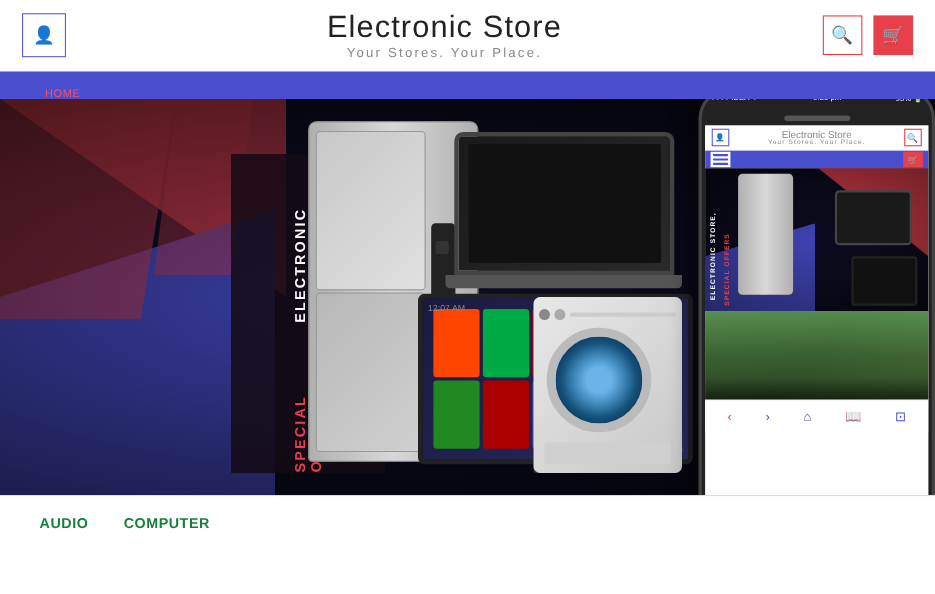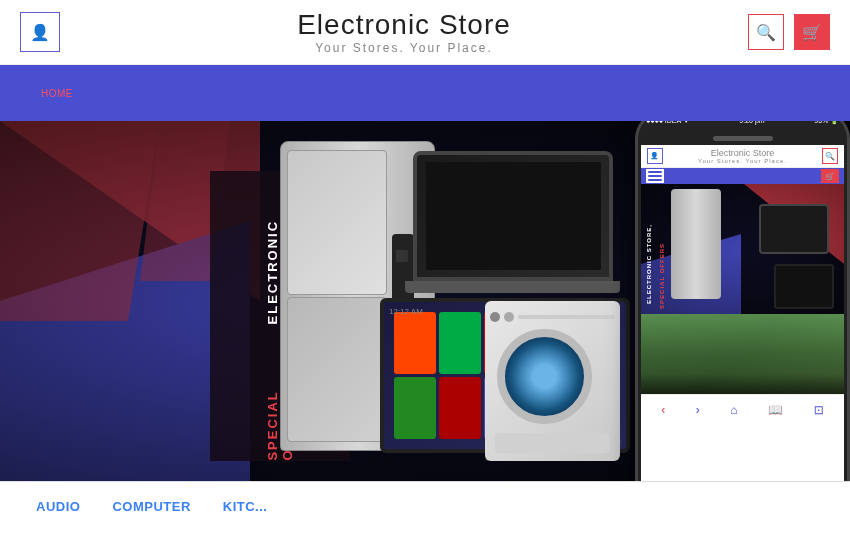--- a/index.html
+++ b/index.html
@@ -34,22 +34,22 @@
       width: 36px; height: 36px;
       background: #e8404a;
       display: flex; align-items: center; justify-content: center;
       color: #fff; font-size: 16px;
     }
 
     
     .navbar {
       background: #4a4fcf;
       display: flex;
-      align-items: center;
-      height: 56px;
+      align-items: flex-start;
+      height: 25px;
       padding: 0 20px;
       gap: 0;
     }
     .nav-item {
       padding: 0 18px;
       height: 40px;
       display: flex;
       align-items: center;
       color: #fff;
       font-size: 13px;
@@ -246,21 +246,21 @@
       font-weight: 600;
       cursor: pointer;
       text-transform: uppercase;
       letter-spacing: 0.5px;
     }
     .cat-btn.active {
       background: #4a4fcf;
       color: #fff;
     }
     .cat-btn.inactive {
-      color: #3b82f6;
+      color: #15803d;
     }
   </style>
 </head>
 <body>
 
 <div class="header">
   <div class="header-logo-box">
     <span style="color:#5b5fcf;font-size:16px;">👤</span>
   </div>
   <div class="header-title">
@@ -319,21 +319,21 @@
         <div style="background:#00aa44;border-radius:3px;"></div>
         <div style="background:#cc0000;border-radius:3px;"></div>
         <div style="background:#ff8800;border-radius:3px;"></div>
         <div style="background:#0055cc;border-radius:3px;"></div>
         <div style="background:#228822;border-radius:3px;"></div>
         <div style="background:#aa0000;border-radius:3px;"></div>
         <div style="background:#5544aa;border-radius:3px;"></div>
         <div style="background:#ff6600;border-radius:3px;"></div>
         <div style="background:#0088cc;border-radius:3px;"></div>
       </div>
-      <div style="position:absolute;top:5px;left:5px;font-size:8px;color:#888;">12:12 AM</div>
+      <div style="position:absolute;top:5px;left:5px;font-size:8px;color:#888;">12:07 AM</div>
       <div style="position:absolute;bottom:5px;right:5px;font-size:6px;color:#666;">▶ My Favorites</div>
     </div>
     <div style="width:40px;height:8px;background:#333;margin:0 auto;border-radius:0 0 3px 3px;"></div>
   </div>
 
   <div style="position:absolute;right:230px;bottom:20px;">
     <div style="width:135px;height:160px;background:linear-gradient(135deg,#e8e8e8,#c8c8c8);border-radius:6px;position:relative;">
       <div style="position:absolute;top:10px;left:5px;right:5px;height:12px;display:flex;align-items:center;gap:4px;">
         <div style="width:10px;height:10px;border-radius:50%;background:#888;"></div>
         <div style="width:10px;height:10px;border-radius:50%;background:#aaa;"></div>
@@ -397,14 +397,13 @@
         <span class="phone-bottom-icon">⊡</span>
       </div>
     </div>
 
   </div>
 </div>
 
 <div style="background:#fff;height:50px;display:flex;align-items:center;padding:0 20px;gap:0;border-top:1px solid #ddd;position:relative;">
   <div class="cat-btn inactive">AUDIO</div>
   <div class="cat-btn inactive">COMPUTER</div>
-  <div class="cat-btn inactive">KITC...</div>
 </div>
 
 </body></html>

